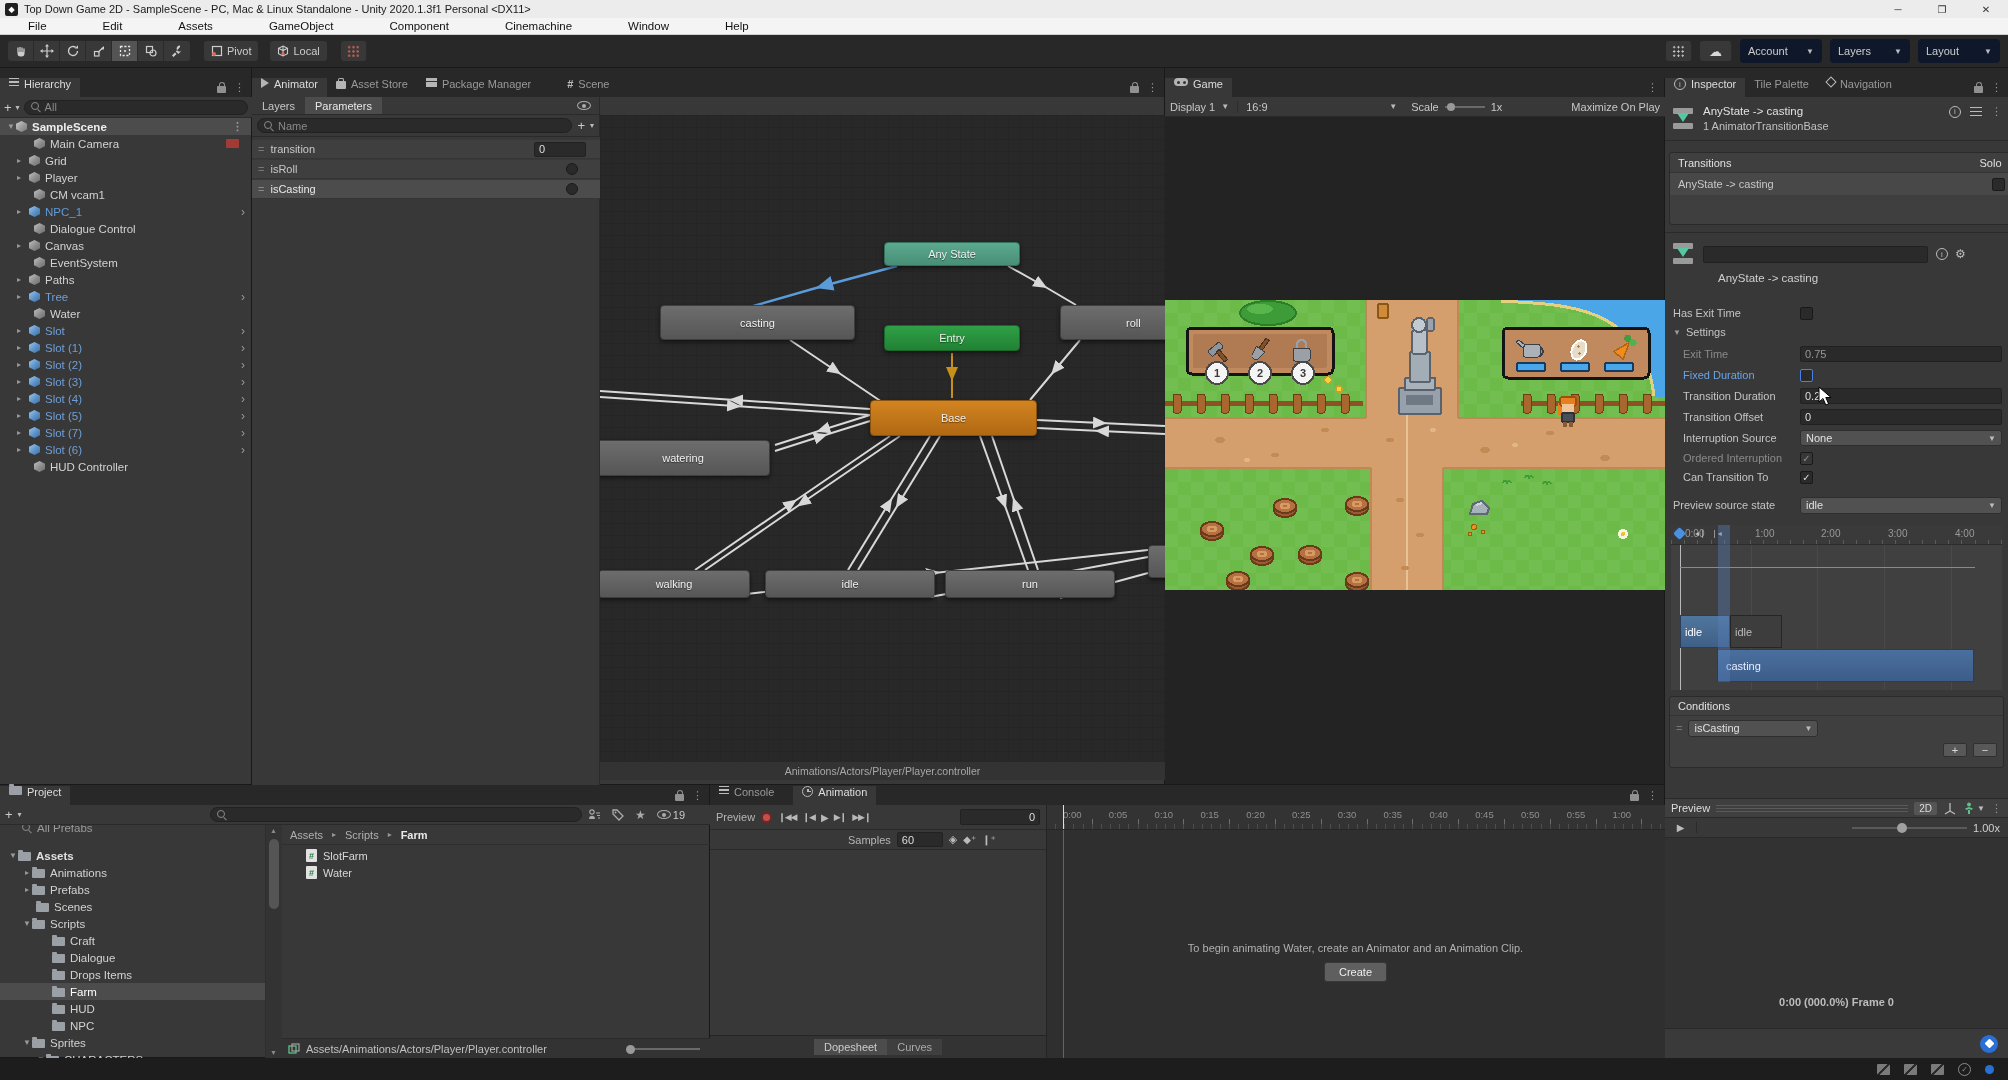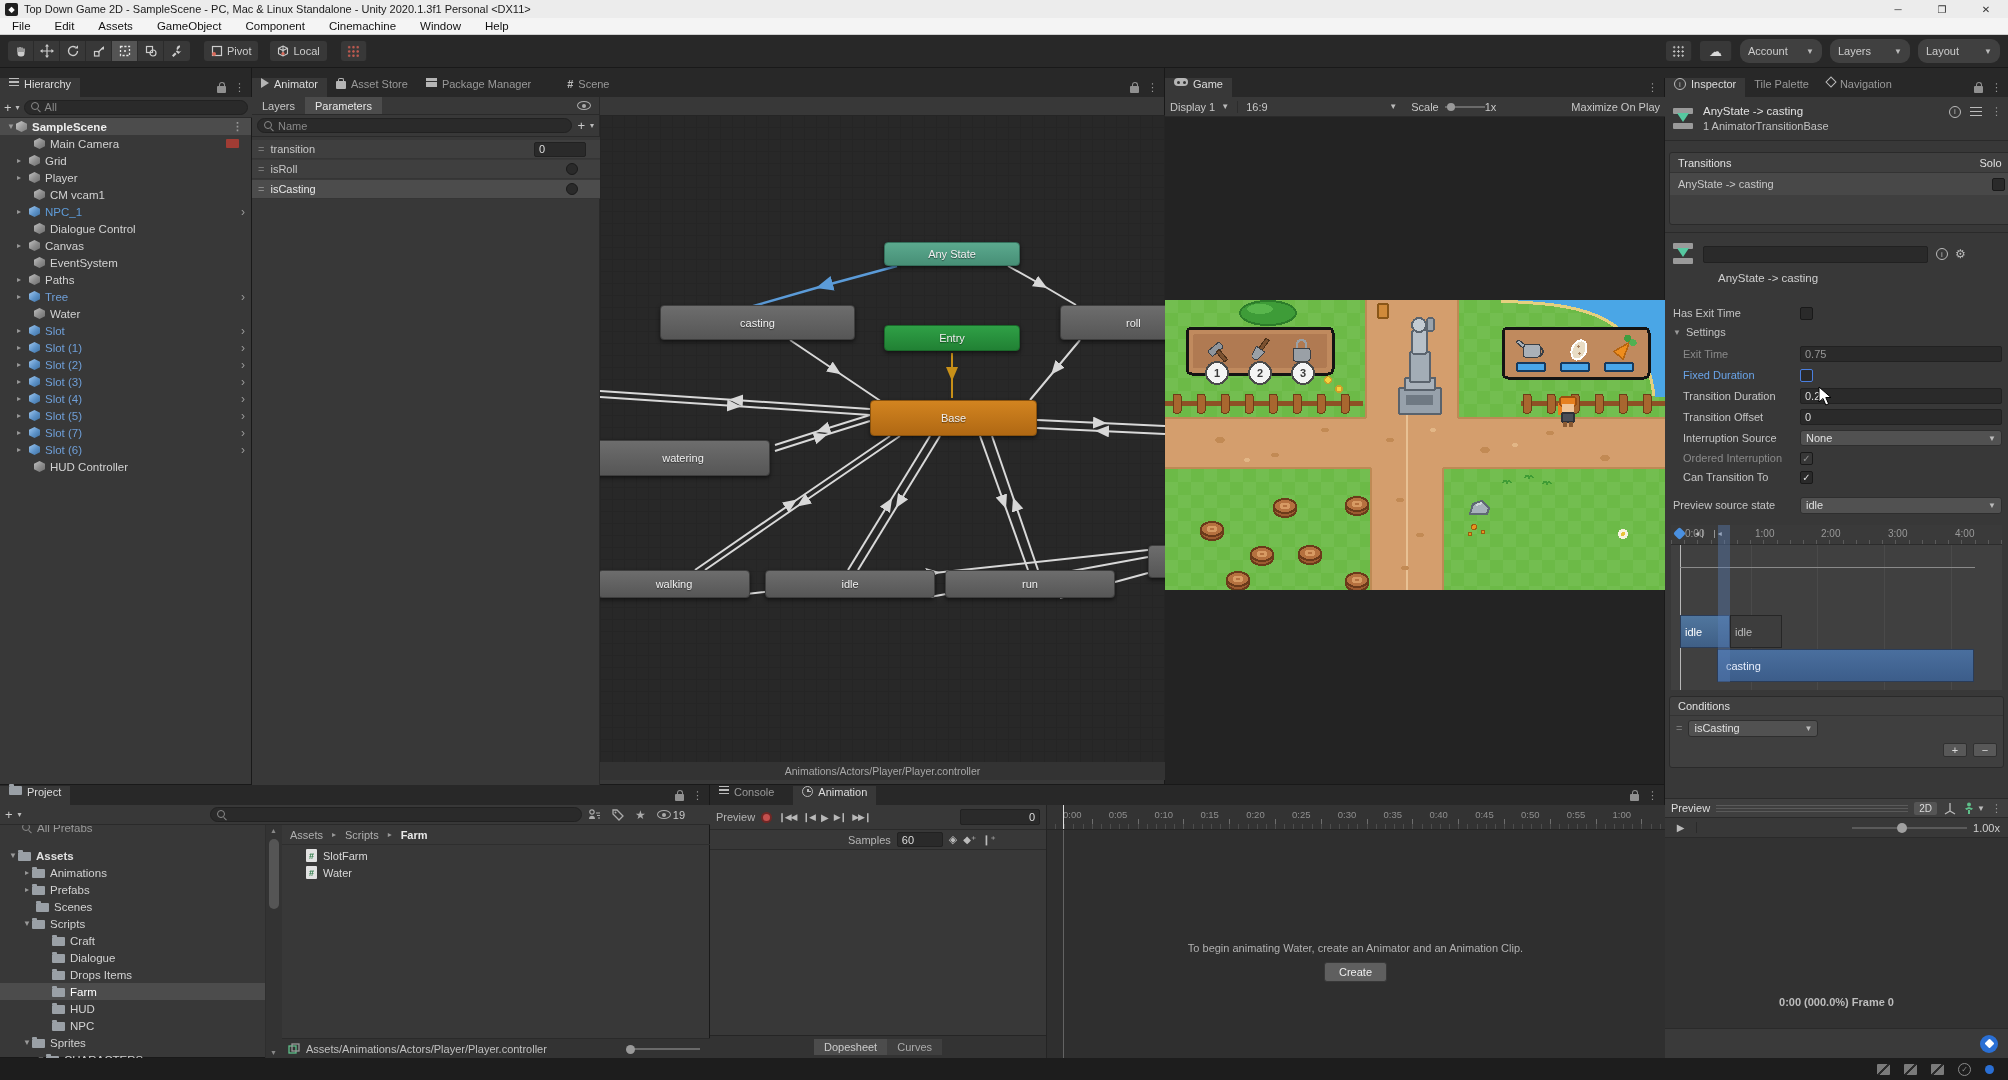--- a/index.html
+++ b/index.html
@@ -4,28 +4,28 @@
 <style>
 *{margin:0;padding:0;box-sizing:border-box}
 body{width:2008px;height:1080px;background:#282828;font-family:"Liberation Sans",sans-serif;font-size:11px;color:#c8c8c8;position:relative;overflow:hidden}
 .abs{position:absolute}
 .flex{display:flex;align-items:center}
 
 .titlebar{left:0;top:0;width:2008px;height:18px;background:#ececec;color:#1a1a1a;display:flex;align-items:center;font-size:11px}
 .unity-logo{width:13px;height:13px;background:#1f1f1f;color:#fff;font-size:8px;display:flex;align-items:center;justify-content:center;margin:0 6px 0 5px;border-radius:2px}
 .win-btn{width:44px;height:18px;display:flex;align-items:center;justify-content:center;color:#333;font-size:10px}
 .menubar{left:0;top:18px;width:2008px;height:17px;background:#f4f4f4;color:#111;display:flex;align-items:center;border-bottom:1px solid #cfcfcf}
-.menu-item{padding:0 12px;font-size:11.5px}
+.menu-item{padding:0 28px;font-size:11.5px}
 
 .toolbar{left:0;top:35px;width:2008px;height:33px;background:#282828;border-bottom:1px solid #191919;display:flex;align-items:center}
 .tool-btn{width:26px;height:20px;background:#383838;border-right:1px solid #2b2b2b;display:flex;align-items:center;justify-content:center}
 .tool-btn.active{background:#545454}
 .tool-btn.rl{border-radius:3px 0 0 3px}.tool-btn.rr{border-radius:0 3px 3px 0;border-right:none}
 .tbtn{height:20px;background:#383838;border-radius:3px;color:#ccc;display:flex;align-items:center;padding:0 7px;gap:4px}
-.ddbtn{height:20px;background:#404040;border-radius:9px;color:#ccc;display:flex;align-items:center;justify-content:space-between;padding:12px 8px}
+.ddbtn{height:20px;background:#0f172a;border-radius:4px;color:#ccc;display:flex;align-items:center;justify-content:space-between;padding:12px 8px}
 
 .panel{position:absolute;background:#383838;border-right:1px solid #191919;border-bottom:1px solid #191919}
 .tabstrip{position:absolute;left:0;top:0;width:100%;height:29px;background:#282828;display:flex;align-items:flex-end}
 .tab{height:19px;padding:0 9px;display:flex;align-items:flex-start;gap:5px;color:#999;background:#282828;font-size:11px;white-space:nowrap}
 .tab.active{background:#383838;color:#ddd}
 .trailing{margin-left:auto;display:flex;align-items:center;gap:8px;padding-right:6px;height:19px}
 .subbar{background:#383838;border-bottom:1px solid #2a2a2a;display:flex;align-items:center}
 .field{background:#2a2a2a;border:1px solid #212121;border-radius:2px;display:flex;align-items:center;padding:0 4px;color:#ddd}
 .searchbox{background:#2a2a2a;border:1px solid #212121;border-radius:8px;display:flex;align-items:center;gap:4px;padding:0 6px;color:#8a8a8a}
 .dropdown{background:#515151;border:1px solid #2e2e2e;border-radius:3px;display:flex;align-items:center;justify-content:space-between;padding:0 5px;color:#e0e0e0}
@@ -511,21 +511,21 @@
     <span class="caret" style="margin:0 8px 0 6px">▼</span>
     <div style="width:160px;display:flex;justify-content:space-between;align-items:center;border-left:1px solid #2c2c2c;padding-left:8px">
       <span>16:9</span>
         <span class="caret">▼</span>
     </div>
     <span style="margin-left:14px;color:#c8c8c8">Scale</span>
     <div style="position:relative;width:40px;height:10px;margin-left:6px">
       <div style="position:absolute;left:0;top:4.5px;width:40px;height:1.5px;background:#6a6a6a"></div>
       <div style="position:absolute;left:2px;top:1px;width:8px;height:8px;border-radius:50%;background:#999"></div>
     </div>
-    <span style="">1x</span>
+    <span style="margin-left:6px">1x</span>
     <span style="margin-left:auto;color:#c8c8c8">Maximize On Play</span>
   </div>
 
   <svg class="abs" style="left:0;top:232px" width="500" height="290" viewBox="0 0 500 290" shape-rendering="crispEdges">
     <defs>
       <pattern id="gchk" width="26" height="26" patternUnits="userSpaceOnUse">
         <rect width="13" height="13" fill="rgba(255,255,255,0.05)"></rect>
           <rect x="13" y="13" width="13" height="13" fill="rgba(255,255,255,0.05)"></rect>
       </pattern>
       <g id="stump">

